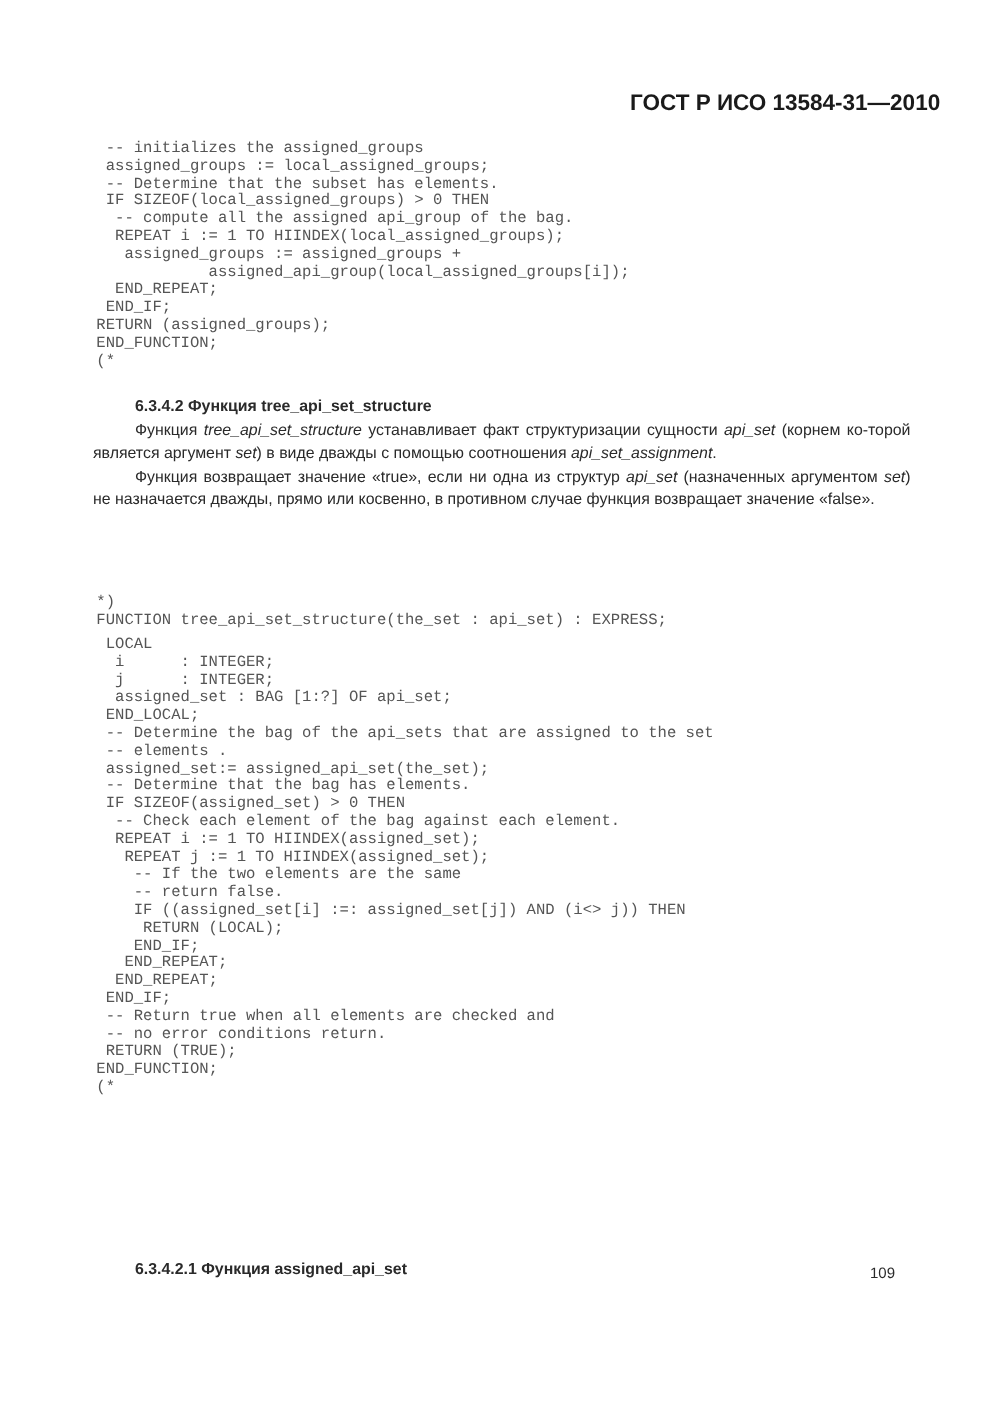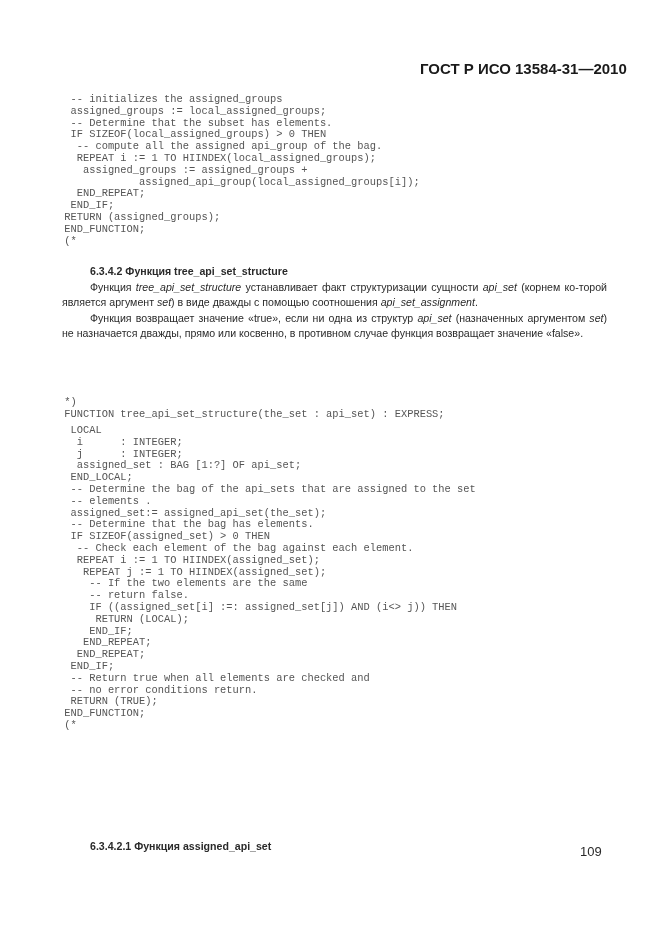--- a/index.html
+++ b/index.html
@@ -21,21 +21,21 @@
     position: absolute; left: 62px; width: 545px;
     font-family: "Liberation Sans", sans-serif;
     font-size: 10.6px; line-height: 15.6px; color: #2a2a2a;
     text-align: justify;
   }
   .text p { margin: 0; text-indent: 28px; }
   .text p.heading { text-indent: 28px; font-weight: bold; }
   .text i { font-style: italic; }
   .page-number {
     position: absolute; left: 580px; top: 844px;
-    font-family: "Liberation Sans", sans-serif; font-size: 13px; color: #2a2a2a;
+    font-family: "Liberation Sans", sans-serif; font-size: 10px; color: #2a2a2a;
   }
 </style>
 </head>
 <body>
 
 <div class="header">ГОСТ Р ИСО 13584-31—2010</div>
 
 <pre class="code" style="left:58px; top:94px;"><span>  -- initializes the assigned_groups</span>
 <span>  assigned_groups := local_assigned_groups;</span>
 <span>  -- Determine that the subset has elements.</span>

